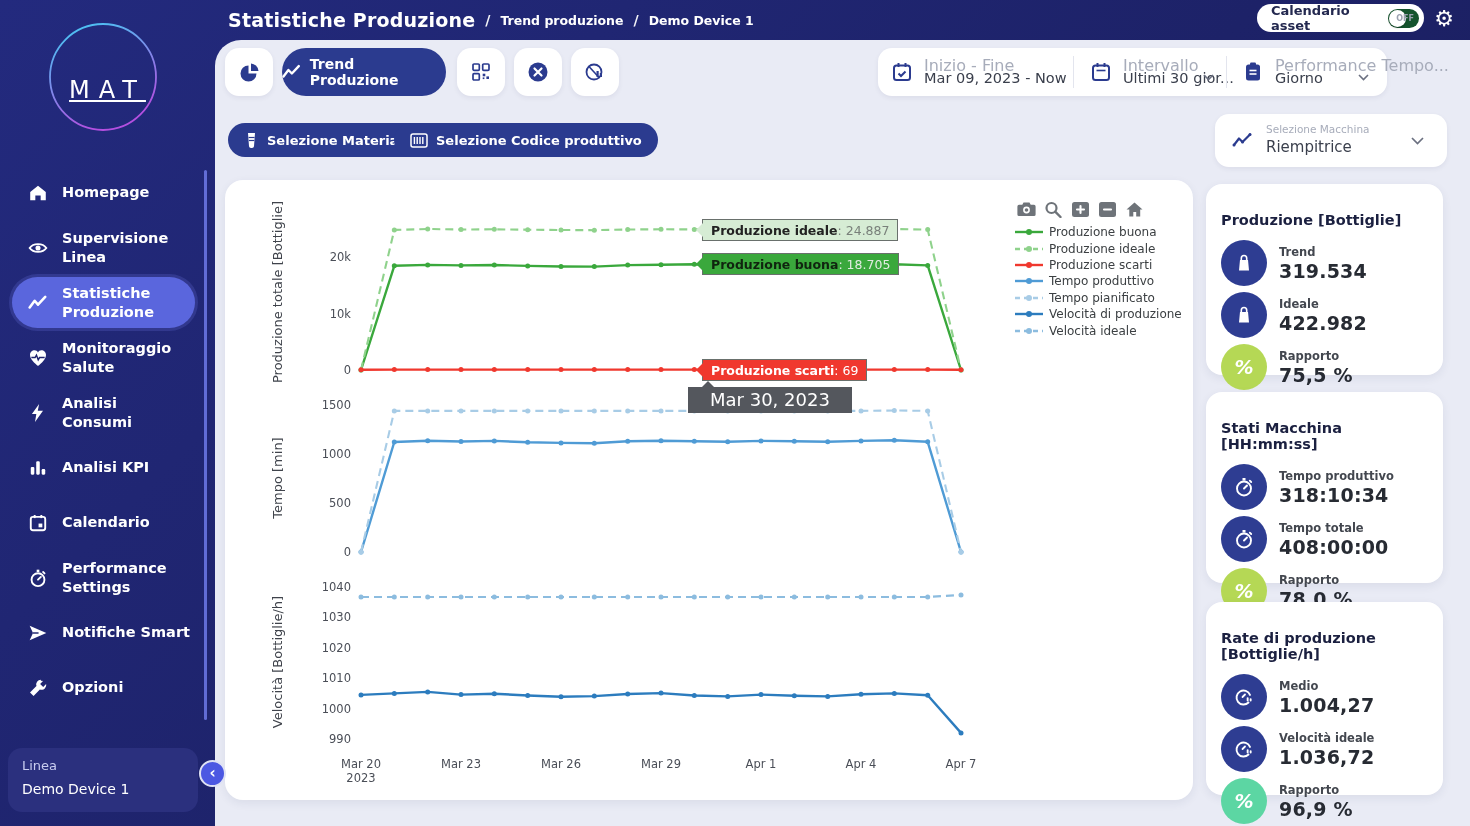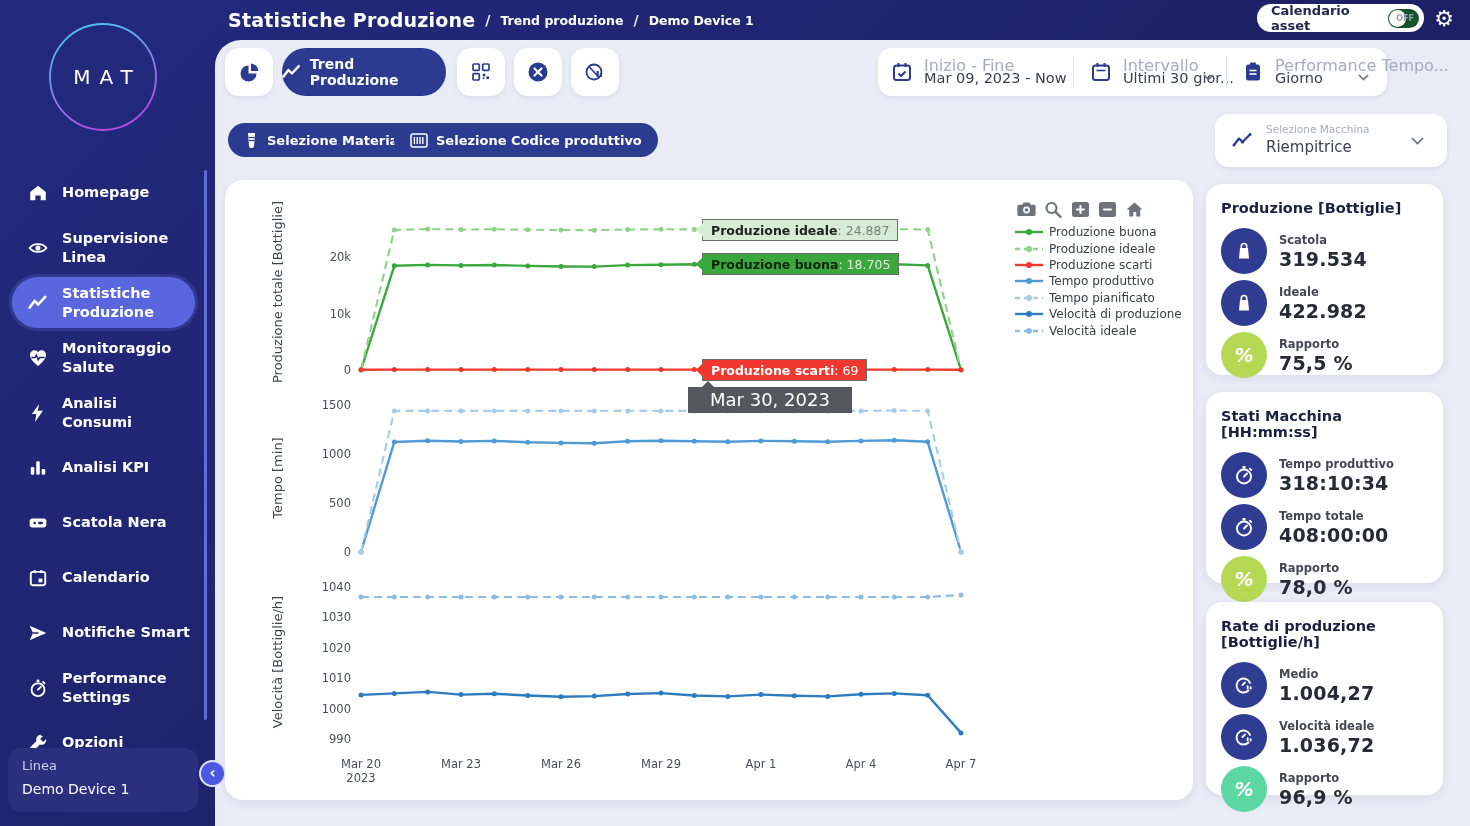--- a/index.html
+++ b/index.html
@@ -5,21 +5,21 @@
   * { box-sizing: border-box; margin: 0; padding: 0; }
   html,body { width:1470px; height:826px; background:#1f246e; font-family:"DejaVu Sans","Liberation Sans",sans-serif; }
   .stage { position:relative; width:1470px; height:826px; background:linear-gradient(135deg,#232a7e 0%,#1d2268 55%,#181c58 100%); overflow:hidden; }
 
   
   .main-bg { position:absolute; left:215px; top:40px; width:1255px; height:786px; background:#e9ebf5; border-radius:26px 0 0 0; }
 
   
   .sidebar { position:absolute; left:0; top:0; width:215px; height:826px; }
   .logo-wrap { position:absolute; left:47px; top:21px; width:112px; height:112px; }
-  .logo-text { position:absolute; left:0; top:0; width:112px; height:112px; display:flex; align-items:center; justify-content:center; color:#fff; font-size:20px; letter-spacing:9px; padding-left:9px; font-weight:400; }
+  .logo-text { position:absolute; left:0; top:13px; width:112px; height:112px; display:flex; align-items:center; justify-content:center; color:#fff; font-size:24px; letter-spacing:9px; padding-left:9px; font-weight:400;text-decoration:underline; }
   .nav { position:absolute; left:0; top:165px; width:205px; }
   .nav-item { position:relative; height:55px; display:flex; align-items:center; padding-left:28px; cursor:pointer; }
   .nav-item .nicon { width:20px; height:20px; flex:0 0 20px; margin-right:14px; color:#fff; }
   .nav-item .nlabel { color:#fff; font-size:14.5px; font-weight:bold; line-height:1.25; width:128px; }
   .nav-item.active::before { content:""; position:absolute; left:12px; right:10px; top:2px; bottom:2px; background:#5a66dd; border-radius:26px; box-shadow:0 0 0 3px rgba(130,140,255,.18); }
   .nav-item > * { position:relative; }
   .side-scroll { position:absolute; left:204px; top:170px; width:3px; height:550px; background:#6d79e8; border-radius:2px; opacity:.85; }
   .device-card { position:absolute; left:8px; top:748px; width:190px; height:64px; background:#2b307e; border-radius:14px; padding:10px 14px; }
   .device-label { color:#c9cdf0; font-size:13px; }
   .device-value { color:#fff; font-size:14px; margin-top:8px; }
@@ -71,21 +71,21 @@
   .tip-buona { left:702px; top:253px; background:#3aa83c; }
   .tip-buona::before { border-right-color:#3aa83c; }
   .tip-buona .tl { color:#10240f; font-weight:bold; } .tip-buona .tv { color:#e2ece1; }
   .tip-scarti { left:702px; top:359px; background:#f0382e; }
   .tip-scarti::before { border-right-color:#f0382e; }
   .tip-scarti .tl { color:#fff; font-weight:bold; } .tip-scarti .tv { color:#fff; }
   .tip-date { position:absolute; left:660px; top:387px; background:#54575d; color:#fff; font-size:18px; padding:2px 22px 3px;margin-left:28px; }
   .tip-date::after { content:""; position:absolute; top:-6px; left:14px; border:6px solid transparent; border-top:0; border-bottom:6px solid #54575d; }
 
   
-  .kpi-card { position:absolute; left:1206px; width:237px; background:#fff; border-radius:16px; box-shadow:0 3px 10px rgba(40,45,90,.08); padding:16px 15px; }
+  .kpi-card { position:absolute; left:1206px; width:237px; background:#fff; border-radius:16px; box-shadow:0 3px 10px rgba(40,45,90,.08); padding:28px 15px; }
   .kpi-title { font-size:14.5px; font-weight:bold; color:#1b2040; margin-bottom:9px; }
   .kpi-row { display:flex; align-items:center; gap:12px; height:52px; }
   .kpi-circ { width:46px; height:46px; border-radius:50%; flex:0 0 46px; display:flex; align-items:center; justify-content:center; color:#fff; }
   .circ-navy { background:#2e3d92; } .circ-lime { background:#b5d855; } .circ-mint { background:#5cd6a3; }
   .kpi-circ .pct { font-size:19px; font-weight:bold; color:#fff; font-style:italic; }
   .kpi-label { font-size:11.5px; font-weight:bold; color:#43474f; }
   .kpi-value { font-size:19px; font-weight:bold; color:#272b33; letter-spacing:.2px; margin-top:1px; }
 
   svg.plots { position:absolute; left:225px; top:180px; }
   svg { display:block; }
@@ -146,50 +146,42 @@
       <div class="nav-item">
         <svg class="nicon" viewBox="0 0 18 18">
             <rect x="2.5" y="8" width="3.2" height="7" rx="1" fill="currentColor"></rect>
             <rect x="7.4" y="3" width="3.2" height="12" rx="1" fill="currentColor"></rect>
             <rect x="12.3" y="10" width="3.2" height="5" rx="1" fill="currentColor"></rect>
           </svg>
         <span class="nlabel">Analisi KPI</span>
       </div>
       <div class="nav-item">
         <svg class="nicon" viewBox="0 0 18 18">
-            <rect x="1.5" y="5" width="15" height="8" rx="2.5" fill="currentColor"></rect>
-            <circle cx="6" cy="9" r="1.2" fill="#1f246e"></circle>
-            <rect x="9" y="7.9" width="4.5" height="2.2" rx="1.1" fill="#1f246e"></rect>
-          </svg>
-        <span class="nlabel">Scatola Nera</span>
-      </div>
-      <div class="nav-item">
-        <svg class="nicon" viewBox="0 0 18 18">
             <rect x="2.5" y="3.5" width="13" height="12" rx="2" fill="none" stroke="currentColor" stroke-width="1.7"></rect>
             <line x1="6" y1="1.8" x2="6" y2="4.6" stroke="currentColor" stroke-width="1.7"></line>
             <line x1="12" y1="1.8" x2="12" y2="4.6" stroke="currentColor" stroke-width="1.7"></line>
             <rect x="9.5" y="9.5" width="3.4" height="3.4" fill="currentColor"></rect>
           </svg>
         <span class="nlabel">Calendario</span>
       </div>
       <div class="nav-item">
         <svg class="nicon" viewBox="0 0 18 18">
-            <path d="M1.5 15.5 16.5 9 1.5 2.5l3 6.5z" fill="currentColor"></path>
-            <path d="M4.5 9h5" stroke="#1f246e" stroke-width="1.3"></path>
-          </svg>
-        <span class="nlabel">Notifiche Smart</span>
-      </div>
-      <div class="nav-item">
-        <svg class="nicon" viewBox="0 0 18 18">
             <circle cx="9" cy="10.5" r="5.8" fill="none" stroke="currentColor" stroke-width="1.7"></circle>
             <rect x="7.8" y="1.5" width="2.4" height="2.2" fill="currentColor"></rect>
             <line x1="9" y1="10.5" x2="11.6" y2="8" stroke="currentColor" stroke-width="1.7" stroke-linecap="round"></line>
             <line x1="13.6" y1="3.6" x2="14.9" y2="4.9" stroke="currentColor" stroke-width="1.6" stroke-linecap="round"></line>
           </svg>
         <span class="nlabel">Performance Settings</span>
+      </div>
+      <div class="nav-item">
+        <svg class="nicon" viewBox="0 0 18 18">
+            <path d="M1.5 15.5 16.5 9 1.5 2.5l3 6.5z" fill="currentColor"></path>
+            <path d="M4.5 9h5" stroke="#1f246e" stroke-width="1.3"></path>
+          </svg>
+        <span class="nlabel">Notifiche Smart</span>
       </div>
       <div class="nav-item">
         <svg class="nicon" viewBox="0 0 18 18">
             <path d="M11.6 1.6a4.3 4.3 0 0 0-4 5.7L1.8 13l3.2 3.2 5.7-5.8a4.3 4.3 0 0 0 5.6-4.9l-2.6 2.6-2.8-2.8 2.6-2.6a4.3 4.3 0 0 0-1.9-.1z" fill="currentColor"></path>
           </svg>
         <span class="nlabel">Opzioni</span>
       </div>
     </nav>
 
     <div class="side-scroll"></div>
@@ -592,21 +584,21 @@
   <div class="kpi-card" style="top:184px; height:191px;">
     <div class="kpi-title">Produzione [Bottiglie]</div>
     <div class="kpi-row">
       <div class="kpi-circ circ-navy">
         <svg width="22" height="22" viewBox="0 0 22 22">
             <path d="M7 8 6 18.5h10L15 8z" fill="#fff"></path>
             <path d="M8.3 8V6.2a2.7 2.7 0 0 1 5.4 0V8" fill="none" stroke="#fff" stroke-width="1.6"></path>
           </svg>
       </div>
       <div>
-          <div class="kpi-label">Scatola</div>
+          <div class="kpi-label">Trend</div>
         <div class="kpi-value">319.534</div>
         </div>
     </div>
     <div class="kpi-row">
       <div class="kpi-circ circ-navy">
         <svg width="22" height="22" viewBox="0 0 22 22">
             <path d="M7 8 6 18.5h10L15 8z" fill="#fff"></path>
             <path d="M8.3 8V6.2a2.7 2.7 0 0 1 5.4 0V8" fill="none" stroke="#fff" stroke-width="1.6"></path>
           </svg>
       </div>

